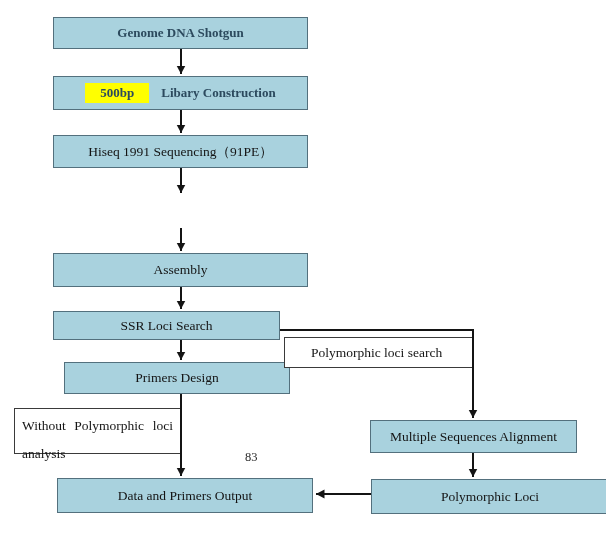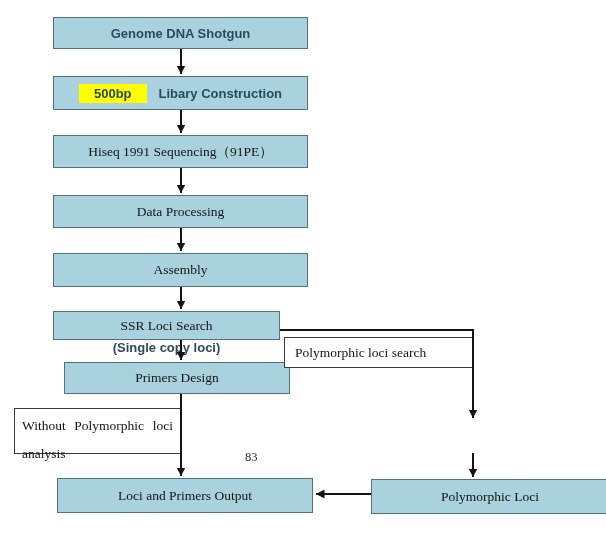--- a/index.html
+++ b/index.html
@@ -16,21 +16,21 @@
     background: #a9d2de;
     border: 1.5px solid #53707d;
     display: flex;
     align-items: center;
     justify-content: center;
     font-size: 13.5px;
     color: #141414;
     white-space: nowrap;
   }
   .sans {
-    font-family: Liberation Sans, sans-serif;
+    font-family: Liberation Serif, serif;
     font-weight: 600;
     font-size: 13px;
     color: #2c4a5e;
   }
   .notebox {
     position: absolute;
     box-sizing: border-box;
     background: #ffffff;
     border: 1px solid #3a3a3a;
     font-size: 13.5px;
@@ -53,21 +53,21 @@
   #b-output   { left: 57px;  top: 478px; width: 256px; height: 35px; }
   #ssr-note {
     position: absolute;
     left: 53px; top: 340px; width: 227px;
     text-align: center;
     font-size: 13px;
   }
   #n-psearch {
     left: 284px; top: 337px; width: 189px; height: 31px;
     display: flex; align-items: center;
-    padding-left: 10px;
+    padding-left: 26px;
   }
   #n-without {
     left: 14px; top: 408px; width: 167px; height: 46px;
     padding: 3px 7px;
     text-align: justify;
     line-height: 28px;
     font-size: 13.5px;
   }
   #page-num {
     position: absolute;
@@ -90,38 +90,37 @@
 
   <div class="node sans" id="b-genome">Genome DNA Shotgun</div>
 
   <div class="node sans" id="b-library">
     <span class="hl">500bp</span>
     <span>Libary Construction</span>
   </div>
 
   <div class="node" id="b-seq">Hiseq 1991 Sequencing（91PE）</div>
 
-  <div class="node" id="b-dataproc">Data Processing</div>
 
   <div class="node" id="b-assembly">Assembly</div>
 
   <div class="node" id="b-ssr">SSR Loci Search</div>
 
-  <div class="sans" id="ssr-note">(Single copy loci)</div>
 
   <div class="node" id="b-primers">Primers Design</div>
 
   <div class="notebox" id="n-psearch">Polymorphic loci search</div>
 
   <div class="notebox" id="n-without">Without Polymorphic loci analysis</div>
 
+  <div class="node" id="b-msa">Multiple Sequences Alignment</div>
 
   <div class="node" id="b-ploci">Polymorphic Loci</div>
 
-  <div class="node" id="b-output">Loci and Primers Output</div>
+  <div class="node" id="b-output">Data and Primers Output</div>
 
   <div id="page-num">83</div>
 
   <svg id="connectors" width="606" height="538" viewBox="0 0 606 538">
     <defs>
       <marker id="ah" markerUnits="userSpaceOnUse" markerWidth="10" markerHeight="10" refX="8.5" refY="4.5" orient="auto">
         <path d="M0 0 L8.5 4.5 L0 9 Z" fill="#141414"></path>
       </marker>
     </defs>
     <g stroke="#141414" stroke-width="2" fill="none">

